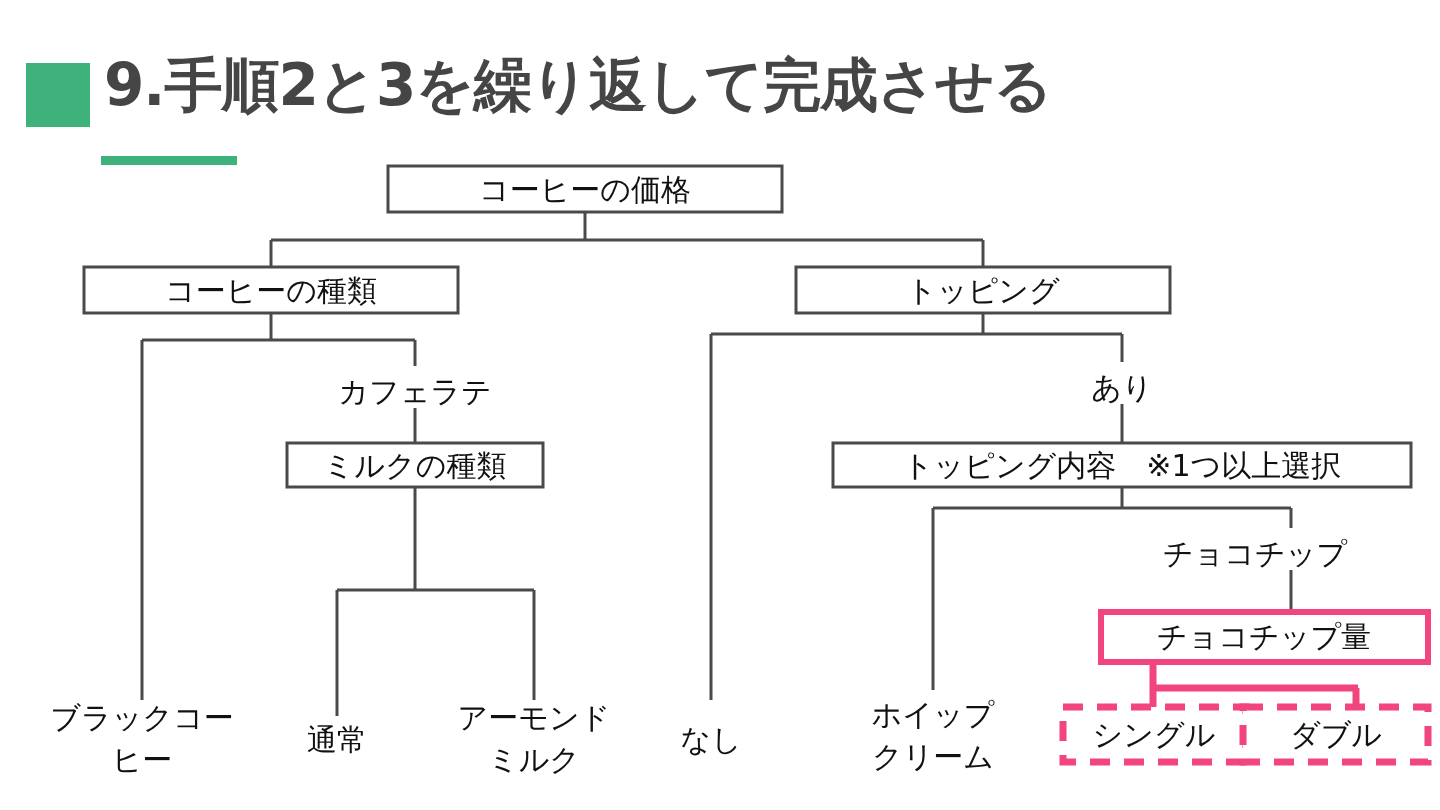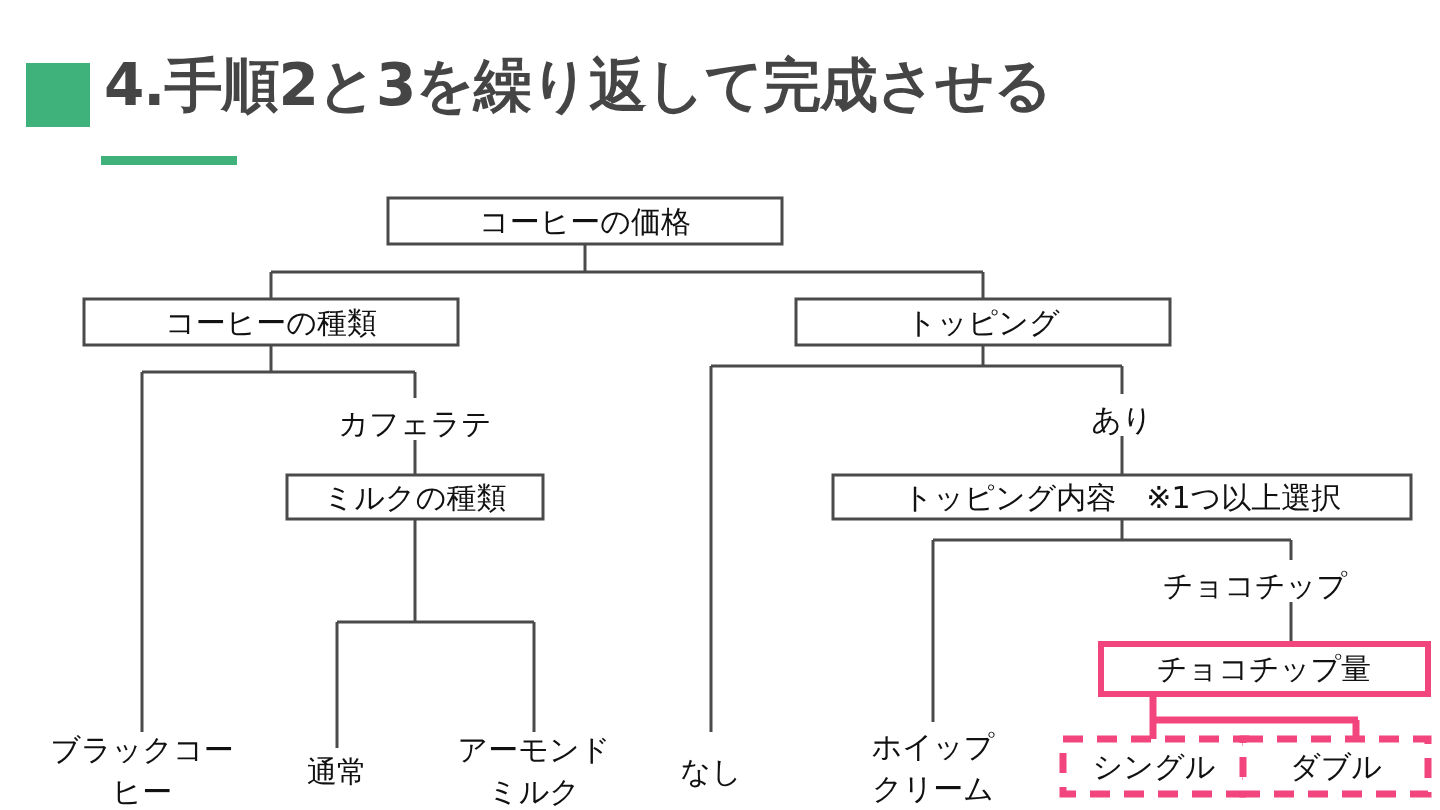--- a/index.html
+++ b/index.html
@@ -51,21 +51,20 @@
     background: #3fb27b;
   }
 
   
   #diagram {
     position: absolute;
     left: 0;
     top: 0;
     width: 1440px;
     height: 678px;
-    margin-top: 32px;
   }
   svg { display: block; }
 
   .node-box-rect {
     fill: #ffffff;
     stroke: #4a4a4a;
     stroke-width: 3;
   }
   .node-box-rect.accent {
     stroke: #f2457d;
@@ -104,21 +103,21 @@
     font-size: 30px;
     fill: #111111;
     text-anchor: middle;
   }
 </style>
 </head>
 <body>
 
 <div id="title-bar">
   <div id="title-square"></div>
-  <div id="title-text">4.手順2と3を繰り返して完成させる</div>
+  <div id="title-text">9.手順2と3を繰り返して完成させる</div>
   <div id="title-underline"></div>
 </div>
 
 <div id="diagram">
 <svg width="1440" height="810" viewBox="0 0 1440 810" xmlns="http://www.w3.org/2000/svg">
 
   <g>
     <path class="conn" d="M585,212 L585,240"></path>
     <path class="conn" d="M271,240 L983,240"></path>
     <path class="conn" d="M271,240 L271,267"></path>

